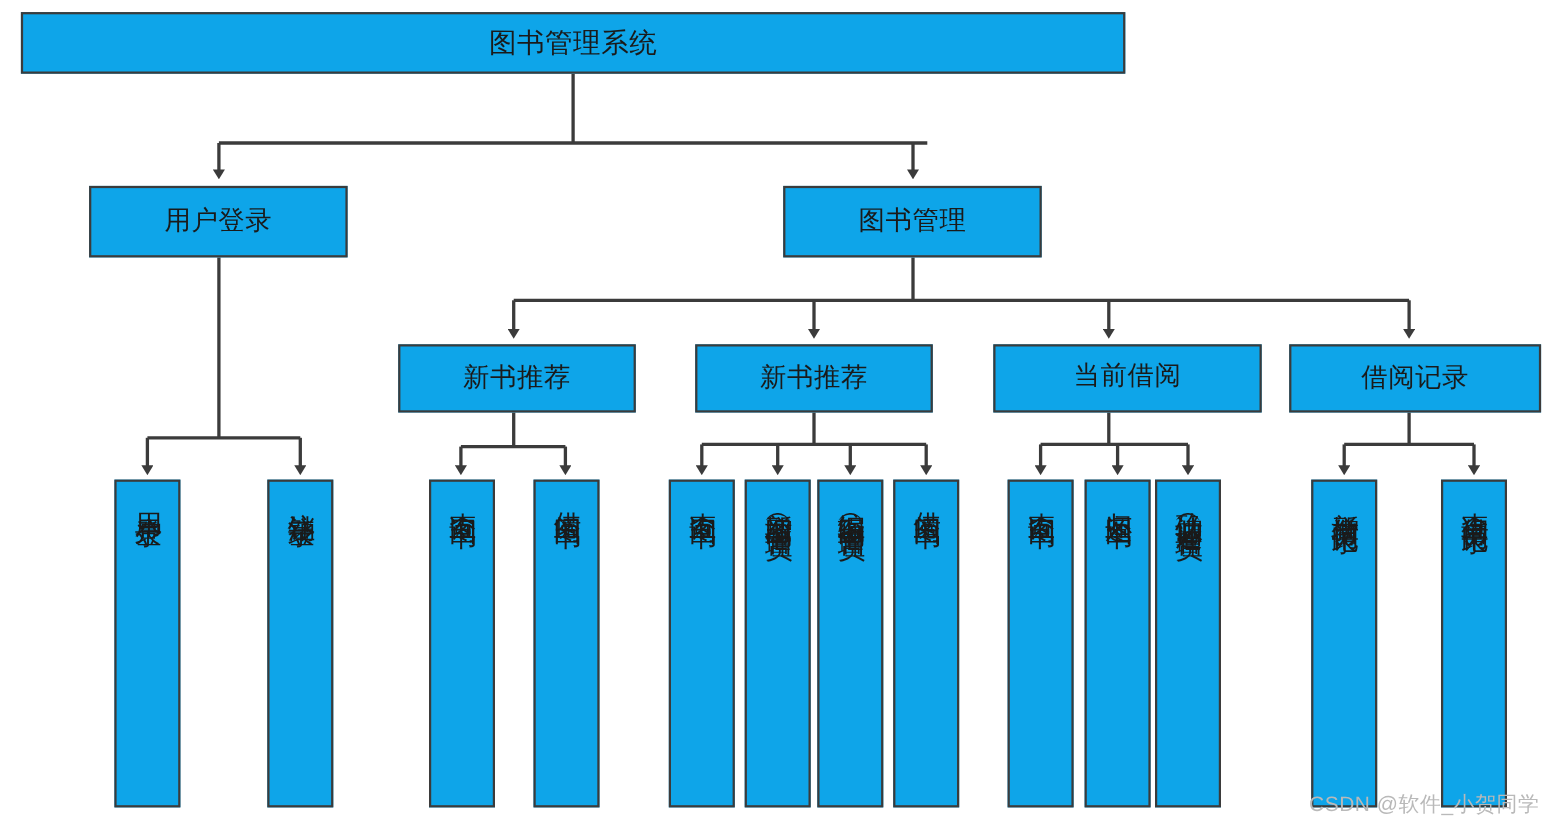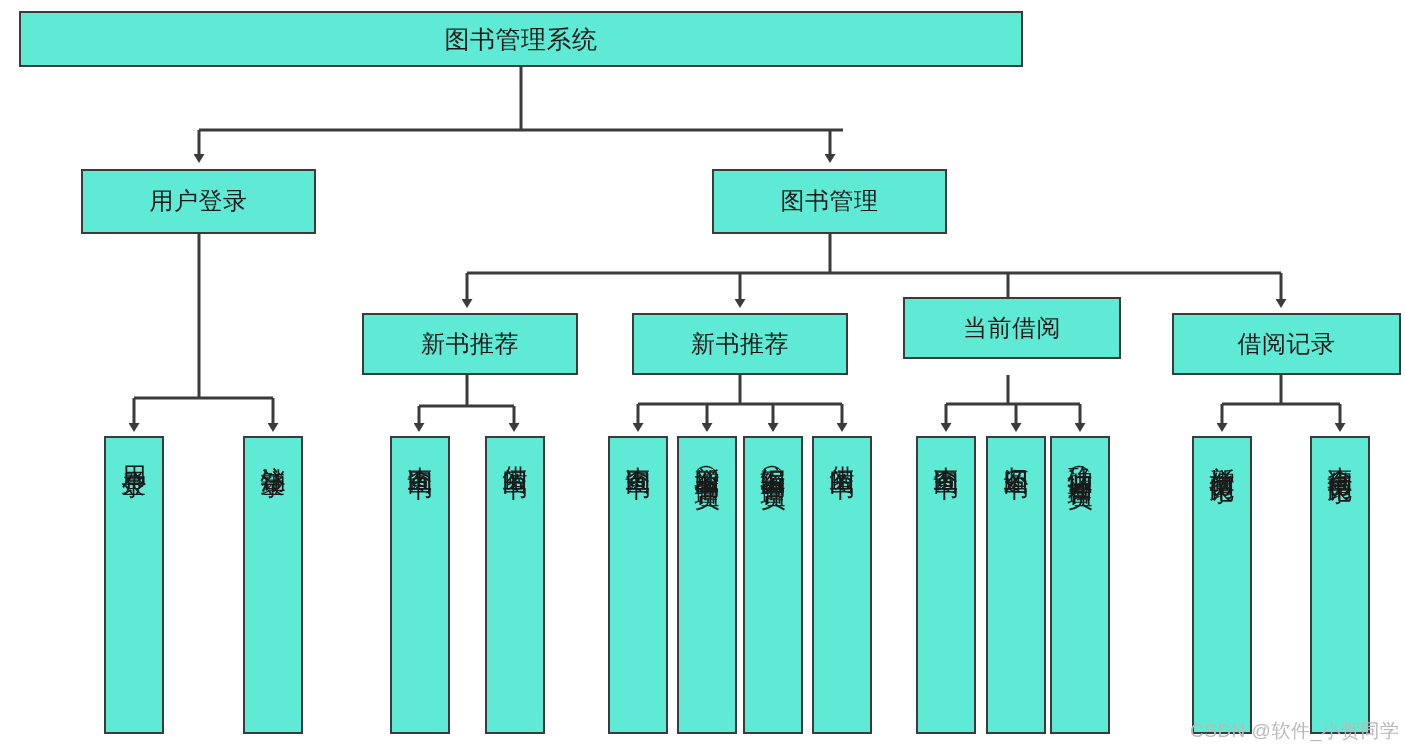--- a/index.html
+++ b/index.html
@@ -22,21 +22,21 @@
     left: 0;
     top: 0;
     width: 1405px;
     height: 747px;
     pointer-events: none;
   }
   .node {
     position: absolute;
     box-sizing: border-box;
     border: 2.5px solid #3b3b3b;
-    background: #5eead4;
+    background: #0ea5e9;
     display: flex;
     align-items: center;
     justify-content: center;
     color: #1a1a1a;
   }
   .node-label {
     display: block;
     text-align: center;
     line-height: 1.12;
     letter-spacing: 0.5px;
@@ -132,21 +132,21 @@
   <div class="node branch" style="left:362px; top:313px; width:216px; height:62px;">
     <span class="node-label">新书推荐</span>
   </div>
 
   <div class="node branch" style="left:712px; top:169px; width:235px; height:65px;">
     <span class="node-label">图书管理</span>
   </div>
   <div class="node branch" style="left:632px; top:313px; width:216px; height:62px;">
     <span class="node-label">新书推荐</span>
   </div>
-  <div class="node branch" style="left:903px; top:297px; width:218px; height:62px;">
+  <div class="node branch" style="left:903px; top:313px; width:244px; height:62px;font-family:Liberation Mono, monospace;">
     <span class="node-label">当前借阅</span>
   </div>
   <div class="node branch" style="left:1172px; top:313px; width:229px; height:62px;">
     <span class="node-label">借阅记录</span>
   </div>
 
   <div class="node leaf" style="left:104px; top:436px; width:60px; height:298px;">
     <span class="node-label">用户登录</span>
   </div>
   <div class="node leaf" style="left:243px; top:436px; width:60px; height:298px;">

